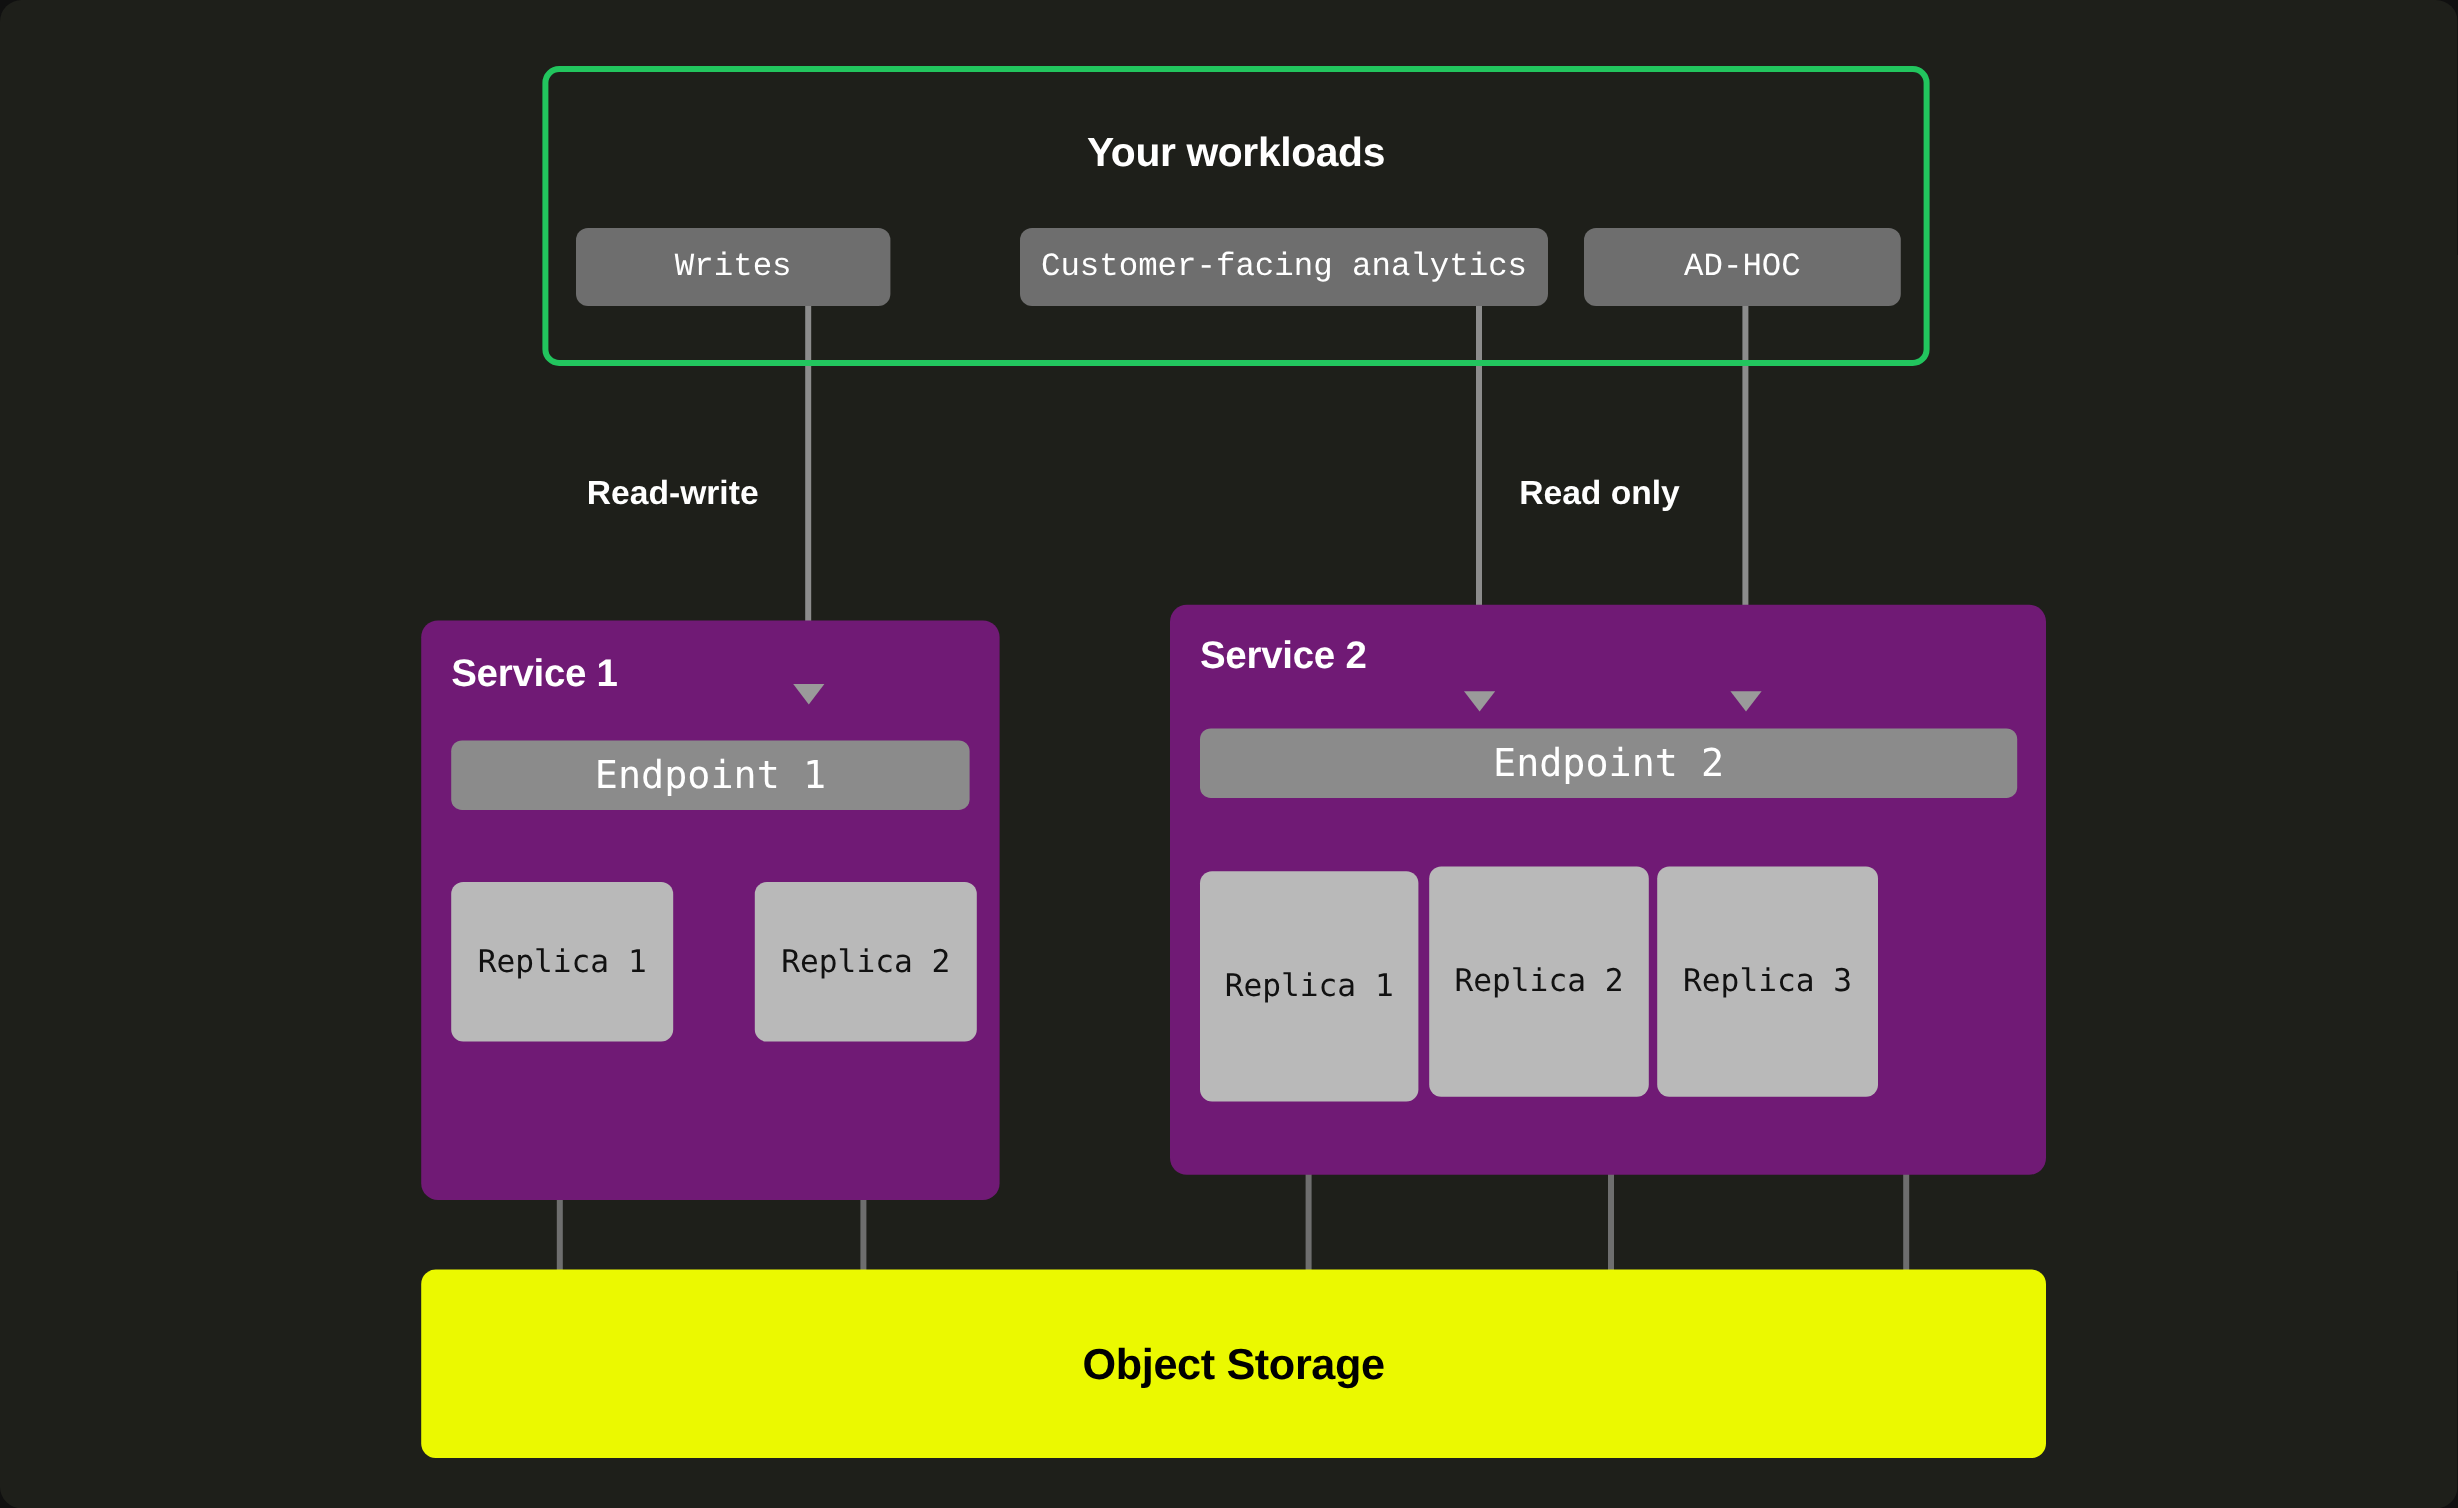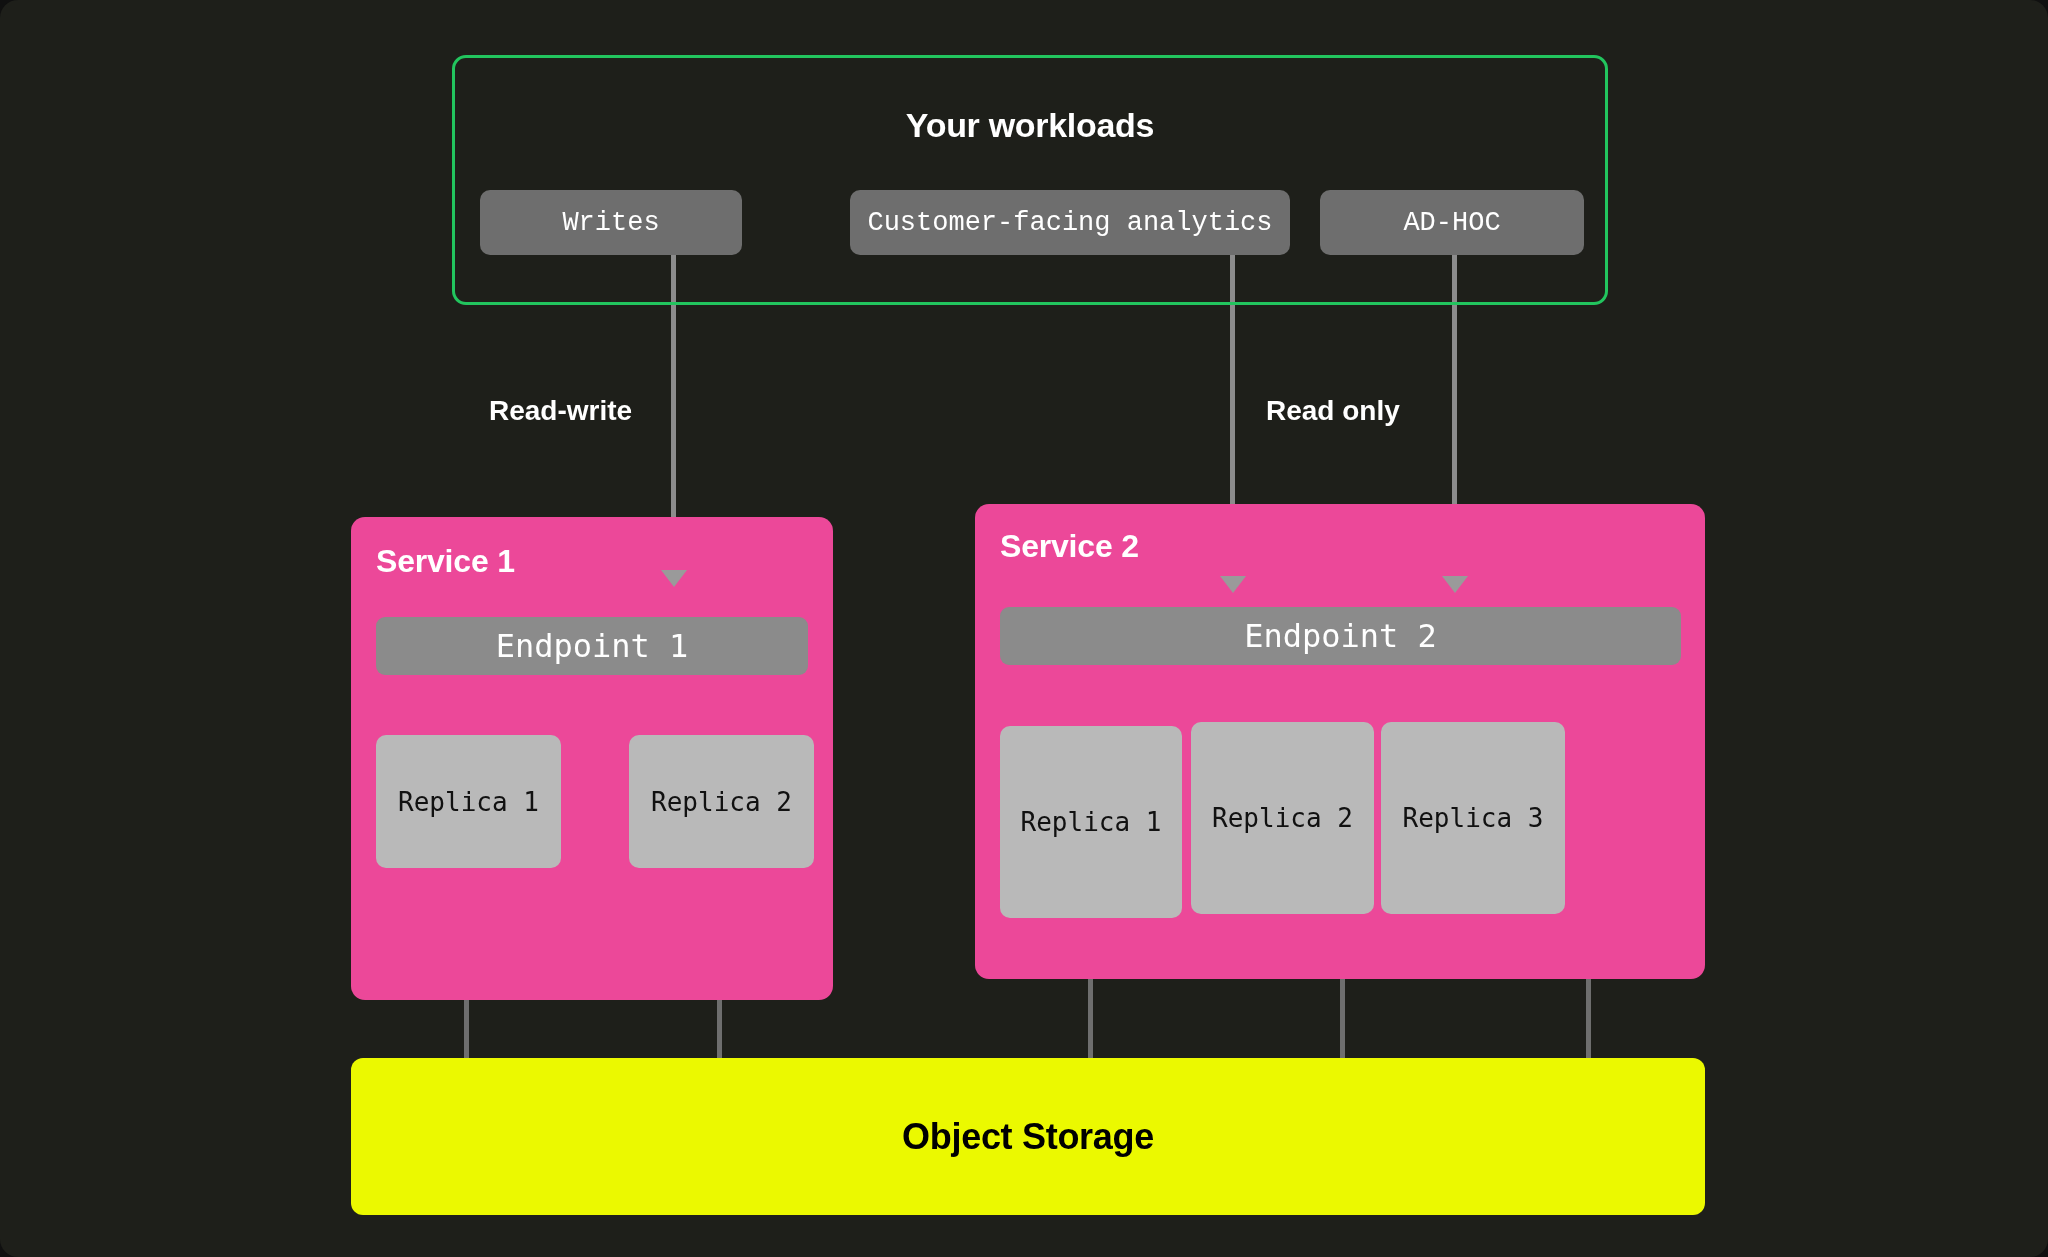--- a/index.html
+++ b/index.html
@@ -42,21 +42,21 @@
     border-top: 17px solid #9a9a9a;
   }
 
   
   #workloads-box {
     position: absolute;
     left: 452px;
     top: 55px;
     width: 1156px;
     height: 250px;
-    border: 3px solid #22c55e;
+    border: 5px solid #22c55e;
     border-radius: 14px;
     box-sizing: border-box;
     z-index: 3;
   }
   #workloads-title {
     position: absolute;
     left: 0; right: 0;
     top: 48px;
     text-align: center;
     color: #ffffff;
@@ -90,21 +90,21 @@
     font-weight: bold;
     z-index: 6;
     white-space: nowrap;
   }
   #label-read-write { left: 489px;  top: 395px; }
   #label-read-only  { left: 1266px; top: 395px; }
 
   
   .service-panel {
     position: absolute;
-    background: #ec4899;
+    background: #701a75;
     border-radius: 14px;
     z-index: 2;
   }
   #service-1 { left: 351px; top: 517px; width: 482px; height: 483px; }
   #service-2 { left: 975px; top: 504px; width: 730px; height: 475px; }
 
   .service-title {
     position: absolute;
     color: #ffffff;
     font-size: 32px;

